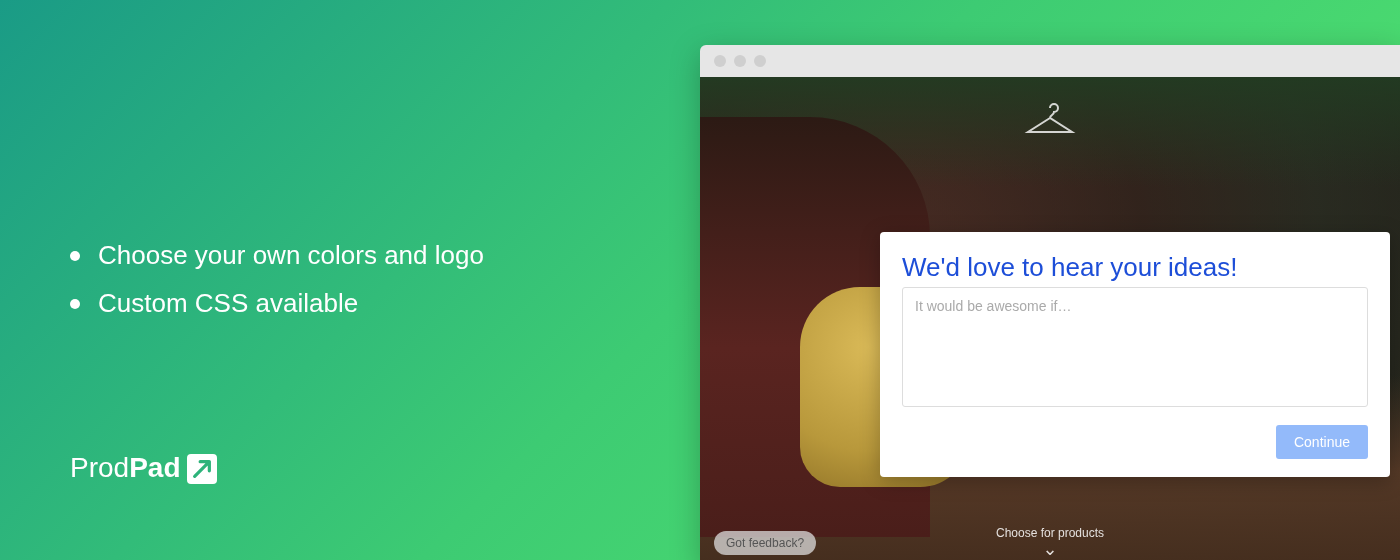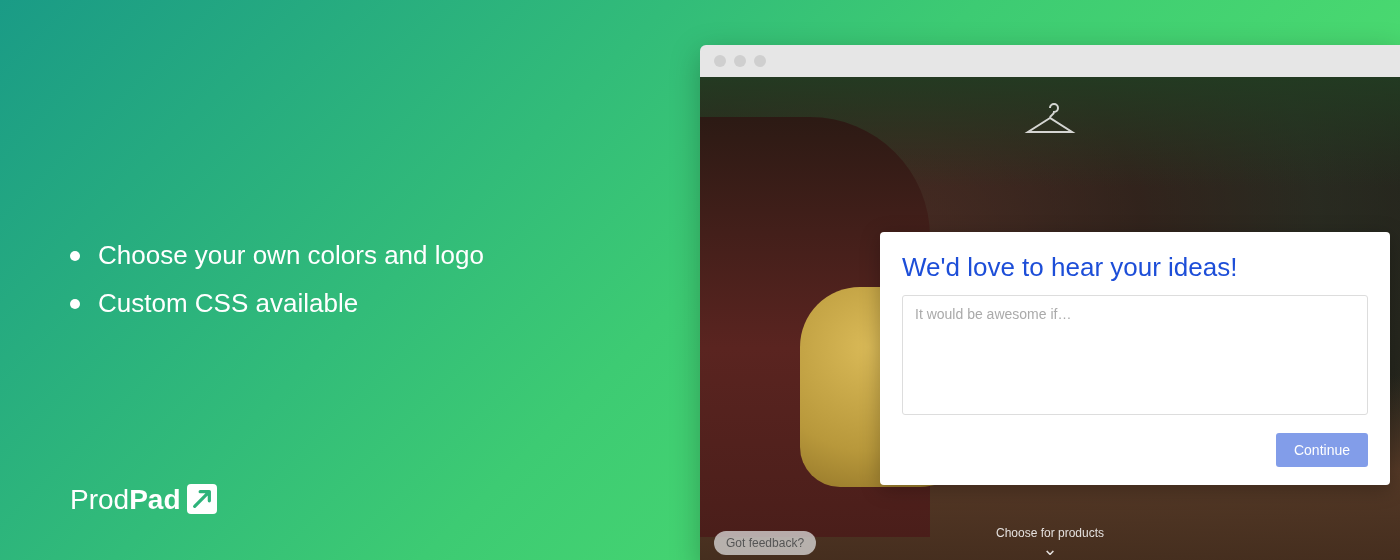--- a/index.html
+++ b/index.html
@@ -38,23 +38,23 @@
     border-radius: 50%;
     background: #fff;
     display: inline-block;
     margin-right: 18px;
     flex-shrink: 0;
   }
 
   .brand {
     position: absolute;
     left: 70px;
-    bottom: 44px;
-    display: flex;
-    align-items: flex-start;
+    bottom: 76px;
+    display: flex;
+    align-items: flex-end;
     color: #fff;
     font-size: 28px;
     font-weight: 400;
   }
   .brand .thin { font-weight: 300; }
   .brand .bold { font-weight: 700; }
   .brand .logo-box {
     width: 30px; height: 30px;
     background: #fff;
     border-radius: 4px;
@@ -155,30 +155,29 @@
   .feedback-card textarea {
     width: 100%;
     height: 120px;
     border: 1px solid #ddd;
     border-radius: 3px;
     padding: 10px 12px;
     font-size: 14px;
     color: #4c1d95;
     resize: none;
     font-family: inherit;
-    margin-top: 8px;
   }
   .feedback-card textarea::placeholder { color: #aaa; }
   .feedback-card .actions {
     display: flex;
     justify-content: flex-end;
     margin-top: 14px;
   }
   .continue-btn {
-    background: #1d4ed8;
+    background: #3b82f6;
     color: #fff;
     border: none;
     border-radius: 3px;
     padding: 9px 18px;
     font-size: 14px;
     cursor: pointer;
     opacity: .55;
   }
 
   .got-feedback {

